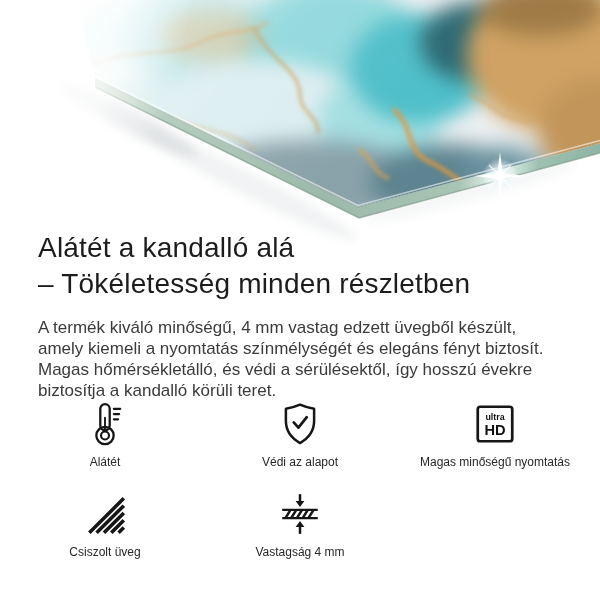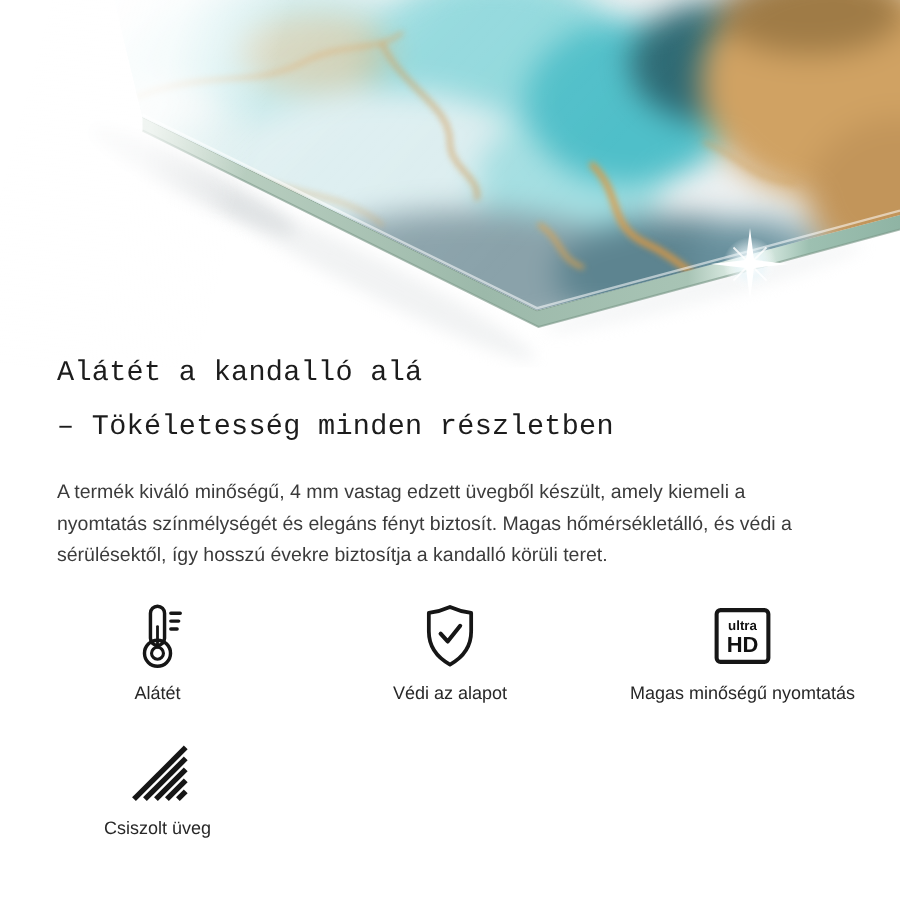--- a/index.html
+++ b/index.html
@@ -1,22 +1,22 @@
 <!DOCTYPE html>
 <html><head>
 <meta charset="utf-8">
 <style>
   html,body{margin:0;padding:0;background:#ffffff;}
   .page{position:relative;width:600px;height:600px;background:#ffffff;overflow:hidden;
         font-family:"Liberation Sans",sans-serif;}
   .hero{position:absolute;top:0;left:0;width:600px;height:245px;pointer-events:none;}
   .content{position:absolute;left:38px;top:230px;width:526px;}
-  .title{margin:0;font-family:Liberation Mono, monospace;font-weight:400;
-         font-size:19px;line-height:36px;color:#1c1c1c;letter-spacing:0.2px;}
-  .desc{margin:15px 0 12px 0;width:506px;font-size:13px;line-height:21px;color:#3b3b3b;}
+  .title{margin:0;font-family:Liberation Sans, sans-serif;font-weight:400;
+         font-size:28px;line-height:36px;color:#1c1c1c;letter-spacing:0.2px;}
+  .desc{margin:15px 0 12px 0;width:506px;font-size:17px;line-height:21px;color:#3b3b3b;}
   .features{position:absolute;left:30px;top:401px;width:540px;display:grid;
             grid-template-columns:150px 240px 150px;row-gap:22px;justify-items:center;}
   .feature{display:flex;flex-direction:column;align-items:center;}
   .f-icon{width:46px;height:46px;display:block;}
   .f-icon svg{width:46px;height:46px;display:block;}
   .f-label{margin-top:8px;font-size:12px;line-height:14px;color:#282828;white-space:nowrap;}
   .blur10{filter:blur(10px);}
   .blur2{filter:blur(2px);}
   .blur5{filter:blur(5px);}
 </style>
@@ -160,15 +160,37 @@
           <path d="M7 40 L40 7"></path>
           <path d="M14 40 L40 14"></path>
           <path d="M21 40 L40 21"></path>
           <path d="M28 40 L40 28"></path>
           <path d="M35 40 L40 35"></path>
         </svg>
       </span>
       <span class="f-label">Csiszolt üveg</span>
     </div>
 
+    <div class="feature">
+      <span class="f-icon">
+        <svg viewBox="0 0 44 44">
+          <g stroke="#161616" fill="none">
+            <path d="M5 18 H39" stroke-width="2.2"></path>
+            <path d="M5 26 H39" stroke-width="2.2"></path>
+            <g stroke-width="2.4">
+              <path d="M8 26 L13 18"></path>
+              <path d="M13.5 26 L18.5 18"></path>
+              <path d="M19 26 L24 18"></path>
+              <path d="M24.5 26 L29.5 18"></path>
+              <path d="M30 26 L35 18"></path>
+            </g>
+            <path d="M22 3 V10" stroke-width="2.4"></path>
+            <path d="M22 41 V34" stroke-width="2.4"></path>
+          </g>
+          <path d="M17.8 9.5 H26.2 L22 15.2 Z" fill="#161616"></path>
+          <path d="M17.8 34.5 H26.2 L22 28.8 Z" fill="#161616"></path>
+        </svg>
+      </span>
+      <span class="f-label">Vastagság 4 mm</span>
+    </div>
 
   </div>
 </div>
 
 </body></html>

